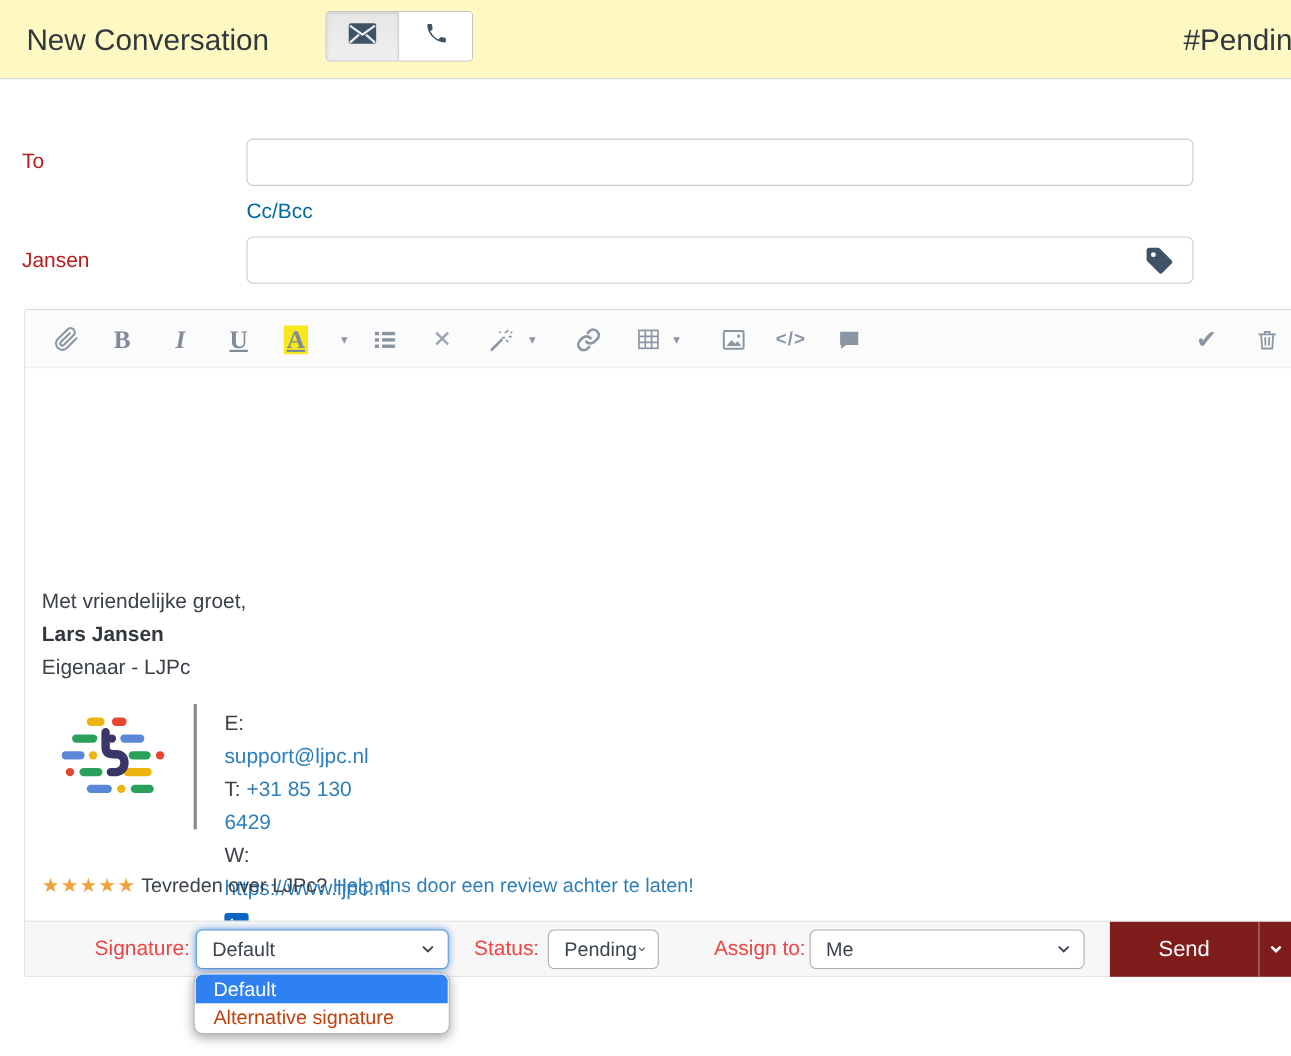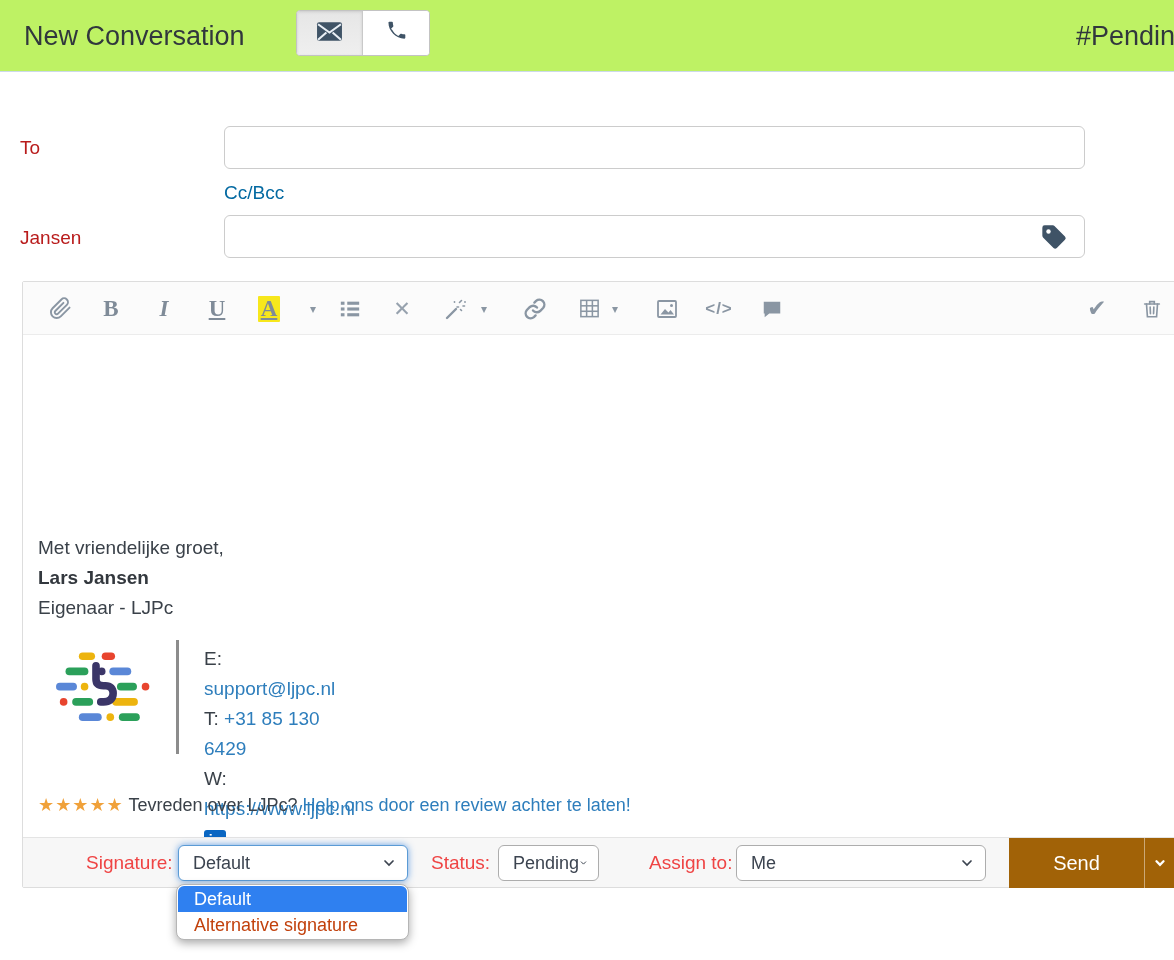--- a/index.html
+++ b/index.html
@@ -5,21 +5,21 @@
   * { margin:0; padding:0; box-sizing:border-box; }
   body { background:#fff; }
   .screen {
     position:relative; width:1174px; height:960px; overflow:hidden;
     background:#fff; font-family:"Liberation Sans", sans-serif; color:#333;
   }
 
   
   .header {
     position:absolute; left:0; top:0; width:100%; height:72px;
-    background:#bef264; border-bottom:1px solid #ccdaea; overflow:hidden;
+    background:#fef9c3; border-bottom:1px solid #ccdaea; overflow:hidden;
   }
   .header-title {
     position:absolute; left:24px; top:0; height:72px; line-height:72px;
     font-size:27px; color:#31373d;
   }
   .ticket-ref {
     position:absolute; right:-16px; top:0; height:72px; line-height:72px;
     font-size:27px; color:#31373d; white-space:nowrap;
   }
   .toggle-group {
@@ -101,21 +101,21 @@
   .select {
     position:absolute; top:7px; height:36px; background:#fff;
     border:1px solid #adadad; border-radius:6px; cursor:pointer;
     display:flex; align-items:center; font-size:18px; color:#3c4450;
     padding:0 10px 0 14px;
   }
   .select .val { flex:1; }
   .select.focused { border-color:#5b9bd5; box-shadow:0 0 7px rgba(77,144,224,.85); }
   .send-btn {
     position:absolute; top:0; height:50px; left:986px; right:0;
-    background:#a16207; display:flex; cursor:pointer;
+    background:#7f1d1d; display:flex; cursor:pointer;
   }
   .send-main {
     flex:1; display:flex; align-items:center; justify-content:center;
     color:#fff; font-size:20px; border-right:1px solid rgba(255,255,255,.45);
   }
   .send-caret { width:30px; display:flex; align-items:center; justify-content:center; }
 
   
   .sig-dropdown {
     position:absolute; left:176px; top:884px; width:233px; background:#fff;

